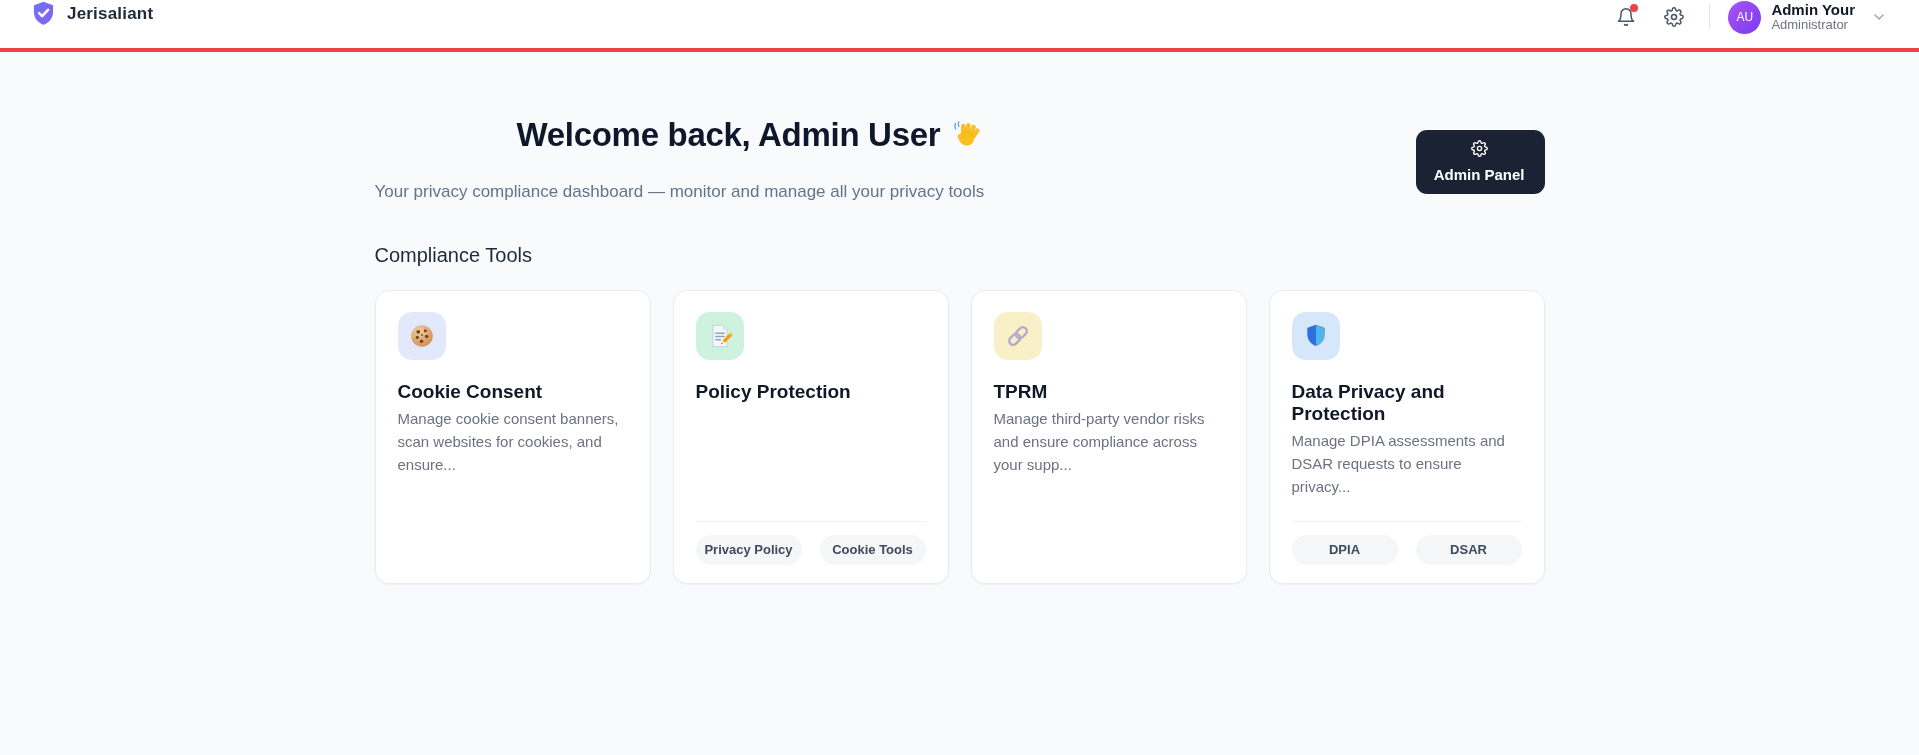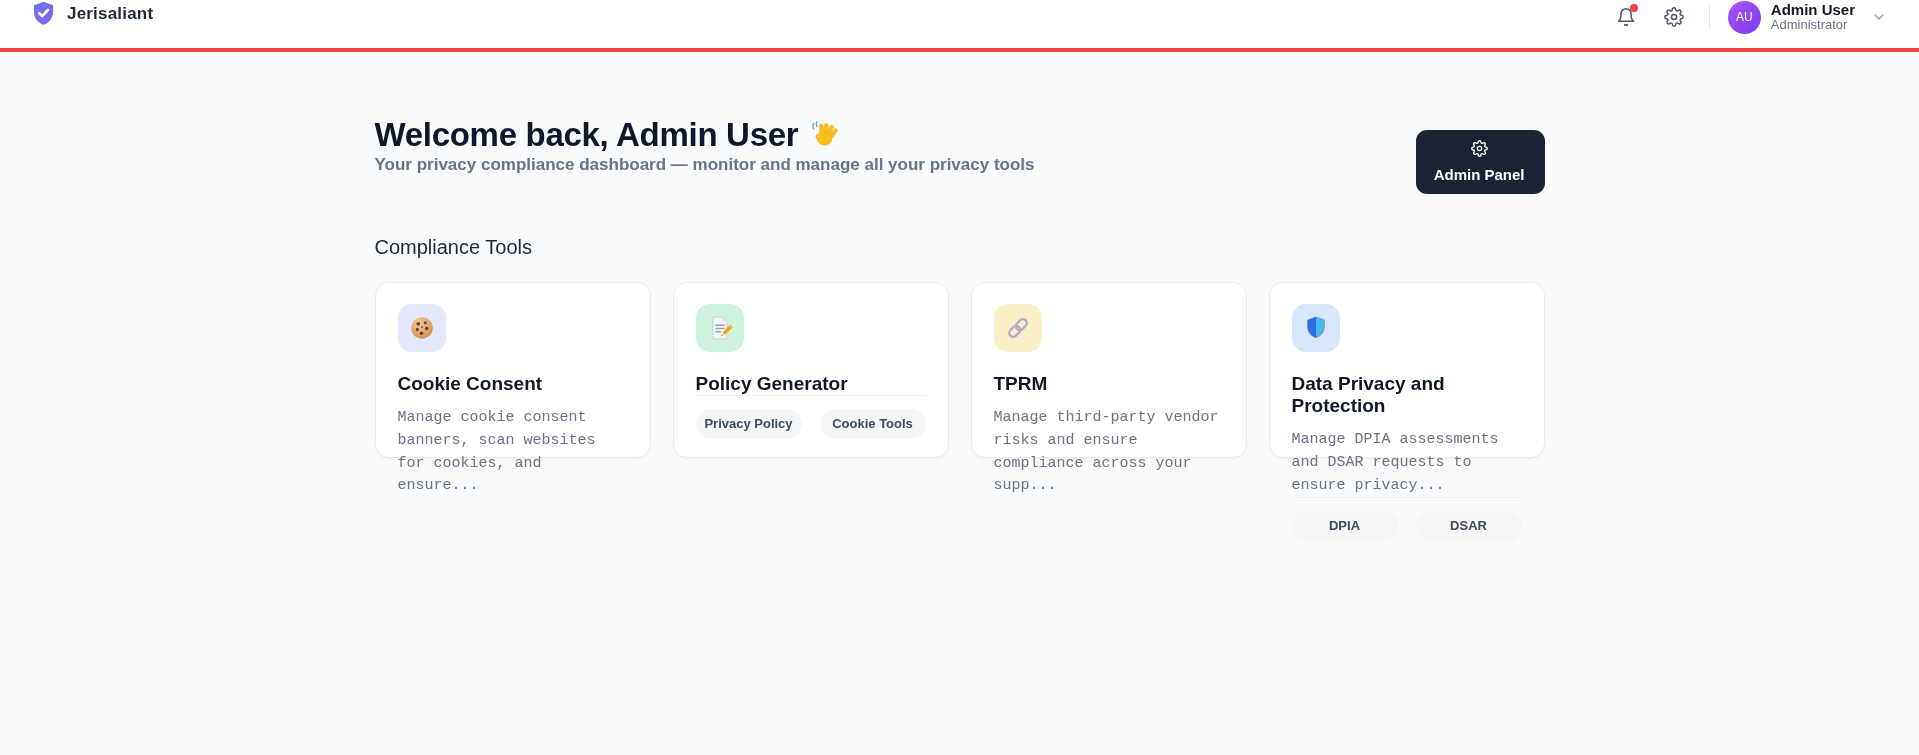--- a/index.html
+++ b/index.html
@@ -48,23 +48,23 @@
     display: flex; align-items: center; justify-content: center;
   }
   .user-meta { display: flex; flex-direction: column; line-height: 1.15; }
   .user-name { font-size: 15px; font-weight: 700; color: #111827; }
   .user-role { font-size: 13px; color: #6b7280; }
   .chevron { margin-left: 6px; display: flex; }
 
   
   .container { width: 1170px; margin: 0 auto; }
   .hero { display: flex; justify-content: space-between; align-items: flex-start; margin-top: 64px; }
-  .hero-title-row { display: flex; align-items: center; gap: 12px; }
+  .hero-title-row { display: flex; align-items: center; gap: 12px; justify-content: flex-end; }
   .hero-title { font-size: 33px; font-weight: 800; color: #0f172a; letter-spacing: -0.3px; }
-  .hero-subtitle { margin-top: 1px; font-size: 17px; color: #64748b; font-weight: bold; }
+  .hero-subtitle { margin-top: 28px; font-size: 17px; color: #64748b; }
   .admin-btn {
     margin-top: 14px;
     display: flex; align-items: center; gap: 9px;
     background: var(--admin-button-bg, #1a2234);
     color: #ffffff; border: none; cursor: pointer;
     font-family: inherit; font-size: 15px; font-weight: 700;
     padding: 10px 20px 11px 18px; border-radius: 11px; flex-direction: column;
   }
 
   .section-title { margin-top: 42px; font-size: 20px; font-weight: 400; color: #1e293b; }
@@ -73,32 +73,32 @@
     margin-top: 23px;
     display: grid;
     grid-template-columns: repeat(4, 1fr);
     gap: 22px;
   }
   .card {
     background: #ffffff;
     border: 1px solid #e8ecf2;
     border-radius: 14px;
     box-shadow: 0 1px 2px rgba(16,24,40,.04);
-    height: 176px;
+    height: 294px;
     padding: 21px 22px 18px 22px;
     display: flex; flex-direction: column;
     cursor: pointer;
   }
   .icon-tile {
     width: 48px; height: 48px; border-radius: 14px;
     display: flex; align-items: center; justify-content: center;
     flex: 0 0 auto;
   }
   .card-title { margin-top: 21px; font-size: 19px; font-weight: 700; color: #111827; }
-  .card-desc { margin-top: 12px; font-size: 15px; line-height: 1.52; color: #6b7280; font-family: Liberation Mono, monospace; }
+  .card-desc { margin-top: 5px; font-size: 15px; line-height: 1.52; color: #6b7280; }
   .card-footer { margin-top: auto; border-top: 1px solid #eef1f6; padding-top: 13px; }
   .card-tags { display: flex; gap: 18px; }
   .tag-pill {
     flex: 1; text-align: center;
     background: #f4f6f8; border-radius: 999px;
     padding: 7px 6px 8px;
     font-size: 13px; font-weight: 700; color: #3f4a5a;
     cursor: pointer;
   }
 </style>
@@ -140,21 +140,21 @@
           <path d="M19.4 15a1.65 1.65 0 0 0 .33 1.82l.06.06a2 2 0 0 1 0 2.83 2 2 0 0 1-2.83 0l-.06-.06a1.65 1.65 0 0 0-1.82-.33 1.65 1.65 0 0 0-1 1.51V21a2 2 0 0 1-2 2 2 2 0 0 1-2-2v-.09A1.65 1.65 0 0 0 9 19.4a1.65 1.65 0 0 0-1.82.33l-.06.06a2 2 0 0 1-2.83 0 2 2 0 0 1 0-2.83l.06-.06a1.65 1.65 0 0 0 .33-1.82 1.65 1.65 0 0 0-1.51-1H3a2 2 0 0 1-2-2 2 2 0 0 1 2-2h.09A1.65 1.65 0 0 0 4.6 9a1.65 1.65 0 0 0-.33-1.82l-.06-.06a2 2 0 0 1 0-2.83 2 2 0 0 1 2.83 0l.06.06a1.65 1.65 0 0 0 1.82.33H9a1.65 1.65 0 0 0 1-1.51V3a2 2 0 0 1 2-2 2 2 0 0 1 2 2v.09a1.65 1.65 0 0 0 1 1.51 1.65 1.65 0 0 0 1.82-.33l.06-.06a2 2 0 0 1 2.83 0 2 2 0 0 1 0 2.83l-.06.06a1.65 1.65 0 0 0-.33 1.82V9a1.65 1.65 0 0 0 1.51 1H21a2 2 0 0 1 2 2 2 2 0 0 1-2 2h-.09a1.65 1.65 0 0 0-1.51 1z"></path>
         </svg>
       </span>
     </button>
 
     <div class="v-divider"></div>
 
     <div class="user-chip">
       <div class="avatar">AU</div>
       <div class="user-meta">
-        <span class="user-name">Admin User</span>
+        <span class="user-name">Admin Your</span>
         <span class="user-role">Administrator</span>
       </div>
       <span class="chevron">
         <svg width="16" height="16" viewBox="0 0 24 24" fill="none" stroke="#94a3b8" stroke-width="2" stroke-linecap="round" stroke-linejoin="round">
           <polyline points="6 9 12 15 18 9"></polyline>
         </svg>
       </span>
     </div>
   </div>
 </header>
@@ -239,21 +239,21 @@
         </g>
         <g transform="rotate(45 21 21)">
           <rect x="19.2" y="10.5" width="3.6" height="12" rx="0.8" fill="#f59e0b"></rect>
           <rect x="19.2" y="10.5" width="3.6" height="2.4" rx="0.8" fill="#fbbf24"></rect>
           <path d="M19.2 22.5h3.6L21 26.3z" fill="#fcd9a8"></path>
           <path d="M20.4 24.8l0.6 1.5 0.6-1.5z" fill="#5d4037"></path>
         </g>
       </svg>
 
     </div>
-    <div class="card-title">Policy Generator</div>
+    <div class="card-title">Policy Protection</div>
     <div class="card-footer">
       <div class="card-tags">
             <div class="tag-pill">Privacy Policy</div>
             <div class="tag-pill">Cookie Tools</div>
           </div>
     </div>
   </div>
 
   <div class="card">
     <div class="icon-tile" style="background: rgb(250, 240, 200);">

